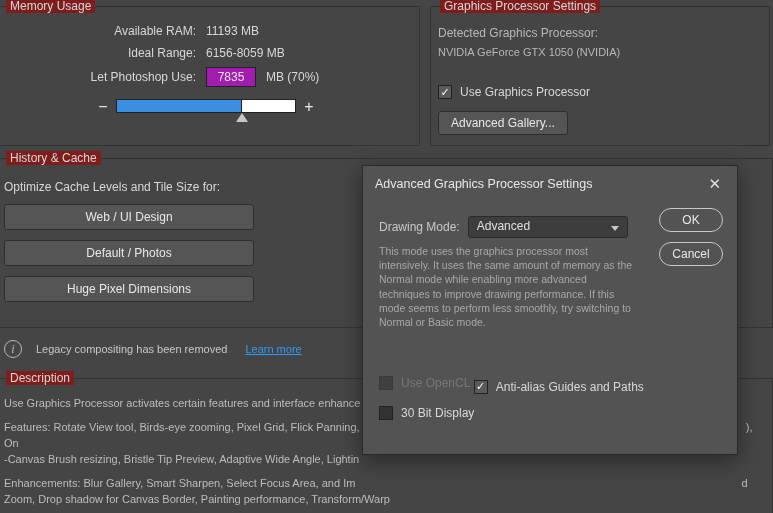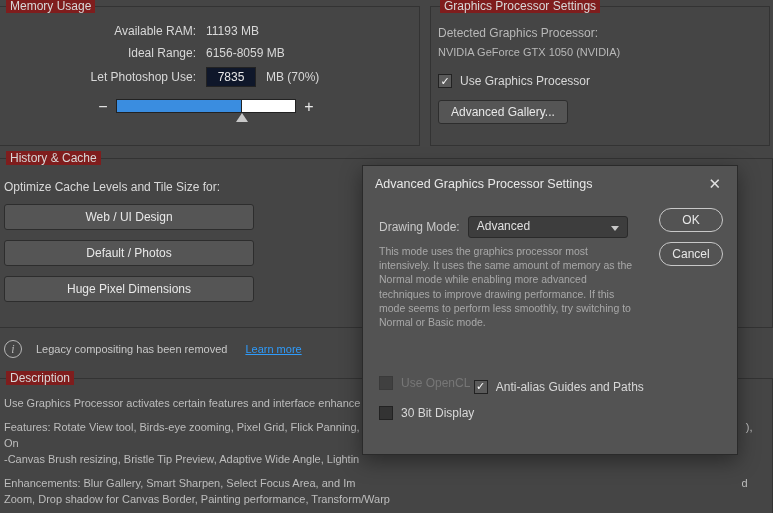--- a/index.html
+++ b/index.html
@@ -3,21 +3,21 @@
 <meta charset="utf-8">
 <style>
   * { box-sizing: border-box; margin: 0; padding: 0; font-family: "Segoe UI", Tahoma, sans-serif; }
   body { background: #454545; color: #d8d8d8; width: 773px; height: 513px; font-size: 12px; overflow: hidden; position: relative; }
 
   .group-label { color: #d8d8d8; font-size: 12px; position:absolute; background:#7f1d1d; padding:0 4px; }
   .group-box { border:1px solid #333; position:absolute; }
   .mem-lbl { position:absolute; text-align:right; color:#d8d8d8; }
   .mem-val { position:absolute; text-align:left; color:#d8d8d8; }
 
-  .ram-input { background:#0f172a; border:1px solid #222; color:#e8e8e8; font-size:12px; width:50px; height:20px; text-align:center; }
+  .ram-input { background:#a21caf; border:1px solid #222; color:#e8e8e8; font-size:12px; width:50px; height:20px; text-align:center; }
 
   .slider-wrap { position:absolute; display:flex; align-items:center; }
   .slider-minus, .slider-plus { color:#e8e8e8; font-size:16px; width:18px; text-align:center; cursor:pointer; }
   .slider-track { position:relative; height:16px; width:180px; margin:0 4px; }
   .slider-bg { position:absolute; top:0; left:0; height:14px; width:180px; background:#fff; border:1px solid #222; }
   .slider-fill { position:absolute; top:0; left:0; height:14px; background:#3a8de0; border:1px solid #222; }
   .slider-thumb { position:absolute; top:14px; width:0; height:0; border-left:6px solid transparent; border-right:6px solid transparent; border-bottom:9px solid #c8c8c8; transform:translateX(-6px); }
 
   
   .gpu-txt { color:#b8b8b8; }
@@ -79,21 +79,21 @@
   </div>
 </div>
 
 <div class="group-box" style="left:430px; top:6px; width:340px; height:140px;"></div>
 <span class="group-label" style="left:440px; top:-1px;">Graphics Processor Settings</span>
 
 <div style="position:absolute; left:438px; top:26px;">
   <div class="gpu-txt">Detected Graphics Processor:</div>
   <div class="gpu-txt" style="margin-top:6px; font-size:11px;">NVIDIA GeForce GTX 1050 (NVIDIA)</div>
 
-  <div class="checkbox" style="margin-top:16px;">
+  <div class="checkbox" style="margin-top:27px;">
     <span class="box checked"></span>
     <span>Use Graphics Processor</span>
   </div>
 
   <div style="margin-top:12px;">
     <span class="btn">Advanced Gallery...</span>
   </div>
 </div>
 
 <div class="group-box" style="left:-2px; top:158px; width:775px; height:170px;"></div>

